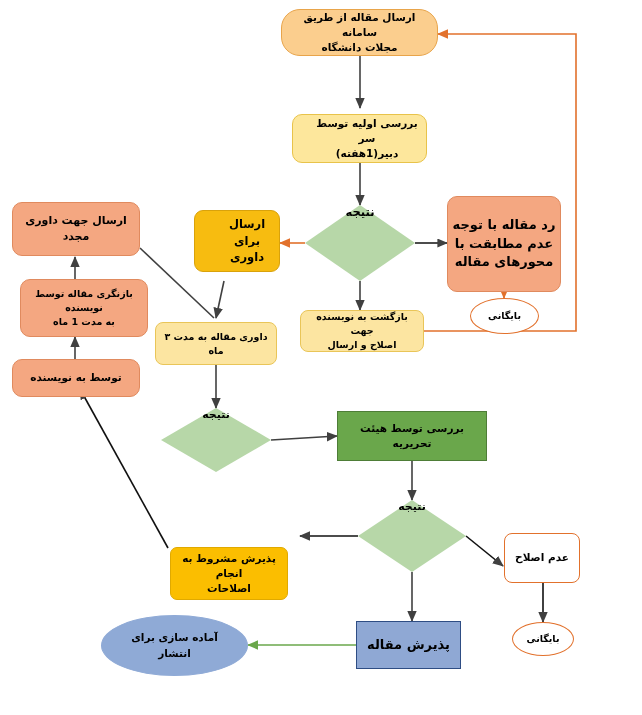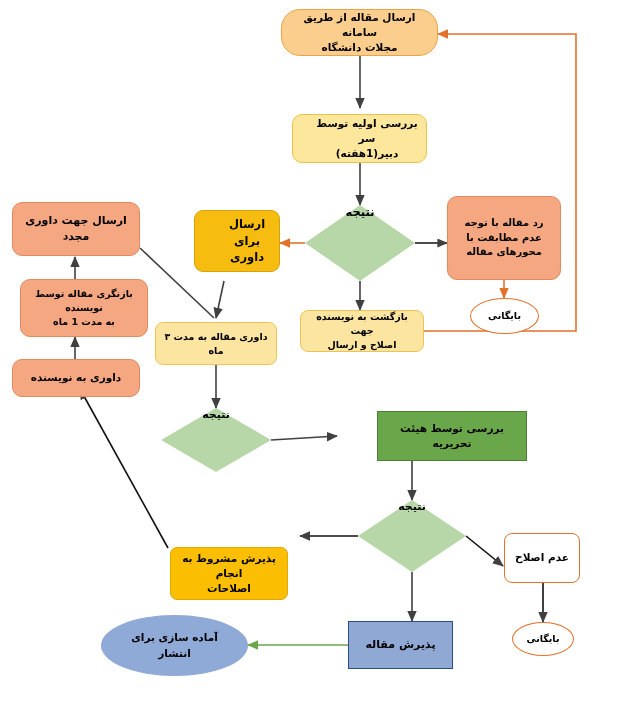--- a/index.html
+++ b/index.html
@@ -177,59 +177,59 @@
 مجلات دانشگاه</div>
 
   <div class="node rounded-yellow-pale" style="left:292px; top:114px; width:135px; height:49px; font-size:10.5px;">بررسی اولیه توسط سر
 دبیر(1هفته)</div>
 
   <div class="diamond" style="left:305px; top:205px; width:110px; height:76px;">
     <div class="dshape"></div>
     <div class="dlabel" style="font-size:11.5px;">نتیجه</div>
   </div>
 
-  <div class="node rounded-salmon" style="left:447px; top:196px; width:114px; height:84px; font-size:10px;">رد مقاله با توجه
+  <div class="node rounded-salmon" style="left:447px; top:196px; width:114px; height:96px; font-size:13px;">رد مقاله با توجه
 عدم مطابقت با
 محورهای مقاله</div>
 
   <div class="node ellipse-orange" style="left:470px; top:298px; width:69px; height:36px; font-size:9.5px;">بایگانی</div>
 
   <div class="node rounded-amber" style="left:194px; top:210px; width:86px; height:62px; font-size:11.5px;padding-left:24px;">ارسال برای
 داوری</div>
 
   <div class="node rounded-yellow-pale-2" style="left:300px; top:310px; width:124px; height:42px; font-size:9.5px;">بازگشت به نویسنده جهت
 اصلاح و ارسال</div>
 
   <div class="node rounded-yellow-pale-2" style="left:155px; top:322px; width:122px; height:43px; font-size:9.5px;">داوری مقاله به مدت ۳ ماه</div>
 
   <div class="diamond" style="left:161px; top:408px; width:110px; height:64px;">
     <div class="dshape"></div>
     <div class="dlabel" style="font-size:11px;">نتیجه</div>
   </div>
 
-  <div class="node rect-green" style="left:337px; top:411px; width:150px; height:50px; font-size:10.5px; color:#000;margin-left:40px;">بررسی توسط هیئت تحریریه</div>
+  <div class="node rect-green" style="left:337px; top:411px; width:150px; height:50px; font-size:10.5px; color:#000;">بررسی توسط هیئت تحریریه</div>
 
   <div class="diamond" style="left:358px; top:500px; width:108px; height:72px;">
     <div class="dshape"></div>
     <div class="dlabel" style="font-size:11px;">نتیجه</div>
   </div>
 
   <div class="node rounded-salmon" style="left:12px; top:202px; width:128px; height:54px; font-size:11px;">ارسال جهت داوری
 مجدد</div>
 
   <div class="node rounded-salmon" style="left:12px; top:279px; width:128px; height:58px; font-size:9.5px;margin-left:8px;">بازنگری مقاله توسط نویسنده
 به مدت 1 ماه</div>
 
-  <div class="node rounded-salmon" style="left:12px; top:359px; width:128px; height:38px; font-size:10.5px;">داوری به نویسنده</div>
+  <div class="node rounded-salmon" style="left:12px; top:359px; width:128px; height:38px; font-size:10.5px;">توسط به نویسنده</div>
 
   <div class="node rounded-gold" style="left:170px; top:511px; width:118px; height:53px; font-size:10.5px;margin-top:36px;">پذیرش مشروط به انجام
 اصلاحات</div>
 
   <div class="node rounded-white-orange" style="left:504px; top:533px; width:76px; height:50px; font-size:10.5px;">عدم اصلاح</div>
 
   <div class="node ellipse-orange" style="left:512px; top:622px; width:62px; height:34px; font-size:9.5px;">بایگانی</div>
 
-  <div class="node rect-blue" style="left:348px; top:621px; width:105px; height:48px; font-size:11px;">پذیرش مقاله</div>
+  <div class="node rect-blue" style="left:356px; top:621px; width:105px; height:48px; font-size:13px;">پذیرش مقاله</div>
 
   <div class="node ellipse-blue" style="left:101px; top:615px; width:147px; height:61px; font-size:10.5px;">آماده سازی برای
 انتشار</div>
 
 </div>
 
 </body></html>

